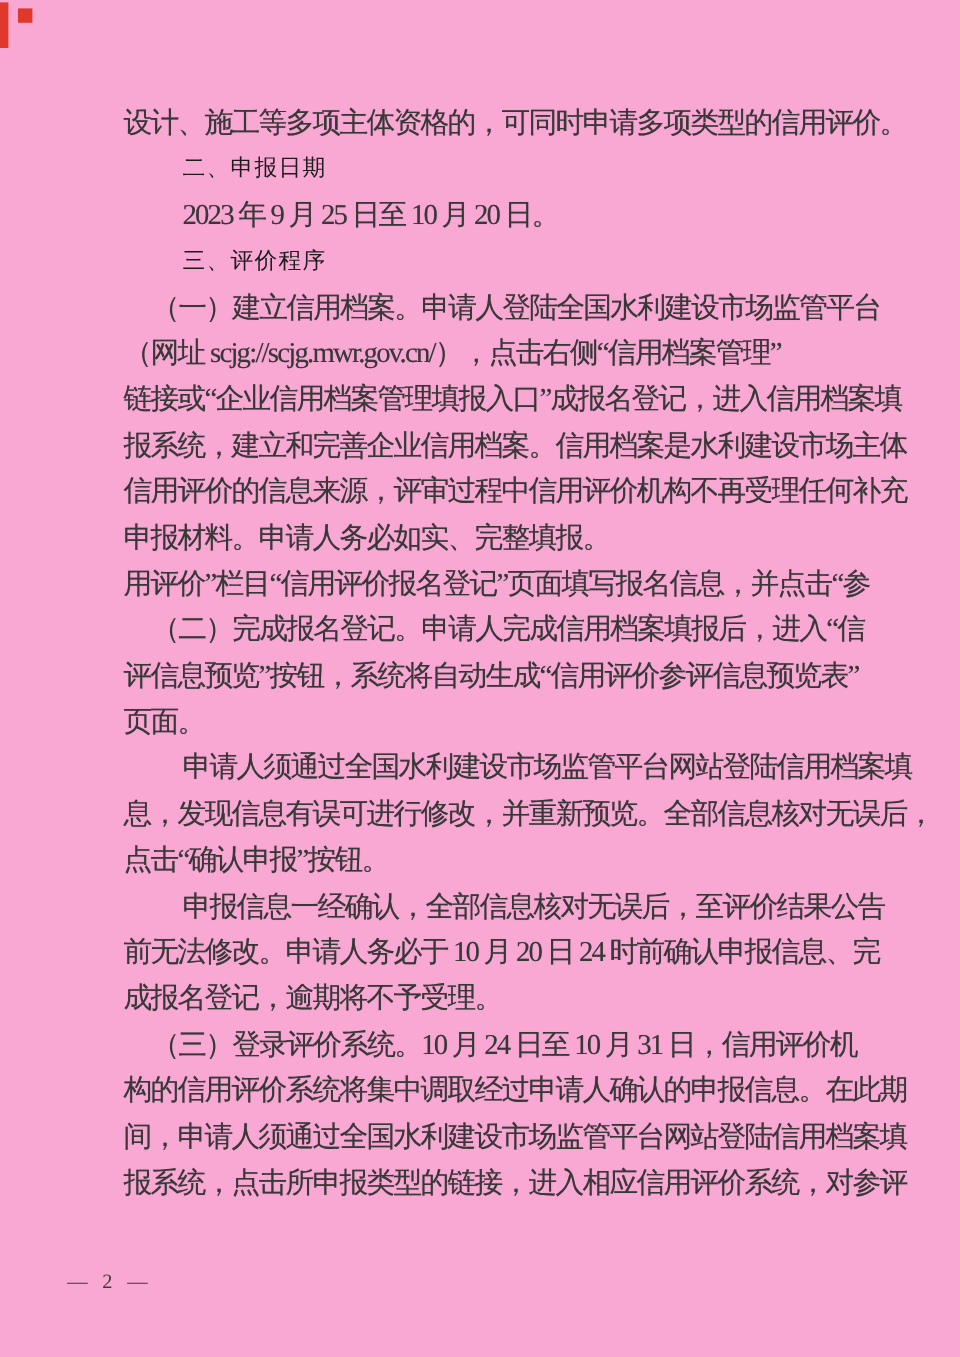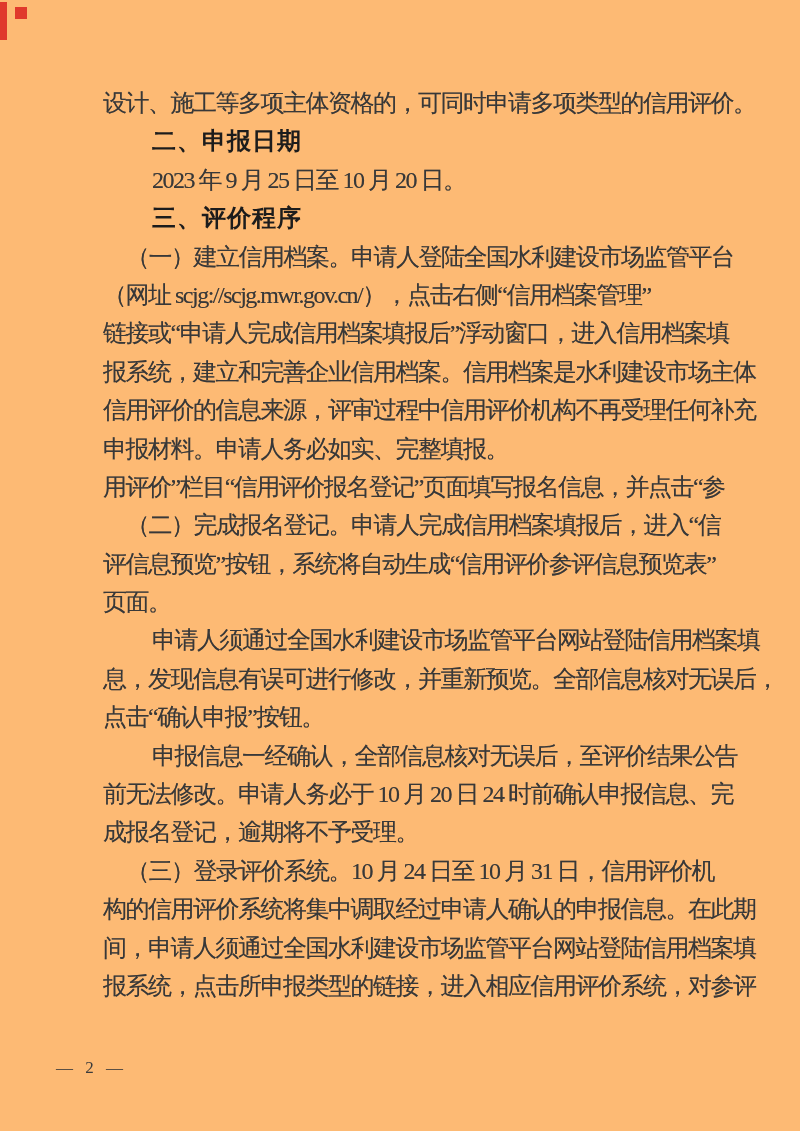--- a/index.html
+++ b/index.html
@@ -46,51 +46,51 @@
     text-shadow: 0 0 0.6px rgba(70,70,70,0.55);
   }
   .line.para {
     text-indent: 49px;
   }
   .line.para-bracket {
     text-indent: 23px;
   }
   .line.heading {
     font-family: "Liberation Sans", "DejaVu Sans", sans-serif;
-    font-weight: bold;
-    font-size: 24px;
+    font-weight: normal;
+    font-size: 19px;
     letter-spacing: 1px;
     color: #1c1c1c;
     text-indent: 49px;
     text-shadow: none;
   }
   .footer {
     position: absolute;
     left: 56px;
     top: 1058px;
     font-size: 17px;
     letter-spacing: 4px;
     color: #3c3c3c;
     font-family: "Liberation Serif", "DejaVu Serif", serif;
   }
 </style>
 </head>
 <body>
 
-<div class="page" style="background: #fdba74;">
+<div class="page" style="background: #f9a8d4;">
   <div class="red-bar" style="background: rgb(224, 57, 44);"></div>
   <div class="red-square" style="background: rgb(224, 57, 44);"></div>
   <div class="textblock" id="textblock">
       <div class="line cont">设计、施工等多项主体资格的，可同时申请多项类型的信用评价。</div>
       <div class="line heading">二、申报日期</div>
       <div class="line para">2023 年 9 月 25 日至 10 月 20 日。</div>
       <div class="line heading">三、评价程序</div>
       <div class="line para-bracket">（一）建立信用档案。申请人登陆全国水利建设市场监管平台</div>
       <div class="line cont">（网址 scjg://scjg.mwr.gov.cn/），点击右侧“信用档案管理”</div>
-      <div class="line cont">链接或“申请人完成信用档案填报后”浮动窗口，进入信用档案填</div>
+      <div class="line cont">链接或“企业信用档案管理填报入口”成报名登记，进入信用档案填</div>
       <div class="line cont">报系统，建立和完善企业信用档案。信用档案是水利建设市场主体</div>
       <div class="line cont">信用评价的信息来源，评审过程中信用评价机构不再受理任何补充</div>
       <div class="line cont">申报材料。申请人务必如实、完整填报。</div>
       <div class="line cont">用评价”栏目“信用评价报名登记”页面填写报名信息，并点击“参</div>
       <div class="line para-bracket">（二）完成报名登记。申请人完成信用档案填报后，进入“信</div>
       <div class="line cont">评信息预览”按钮，系统将自动生成“信用评价参评信息预览表”</div>
       <div class="line cont">页面。</div>
       <div class="line para">申请人须通过全国水利建设市场监管平台网站登陆信用档案填</div>
       <div class="line cont">息，发现信息有误可进行修改，并重新预览。全部信息核对无误后，</div>
       <div class="line cont">点击“确认申报”按钮。</div>

